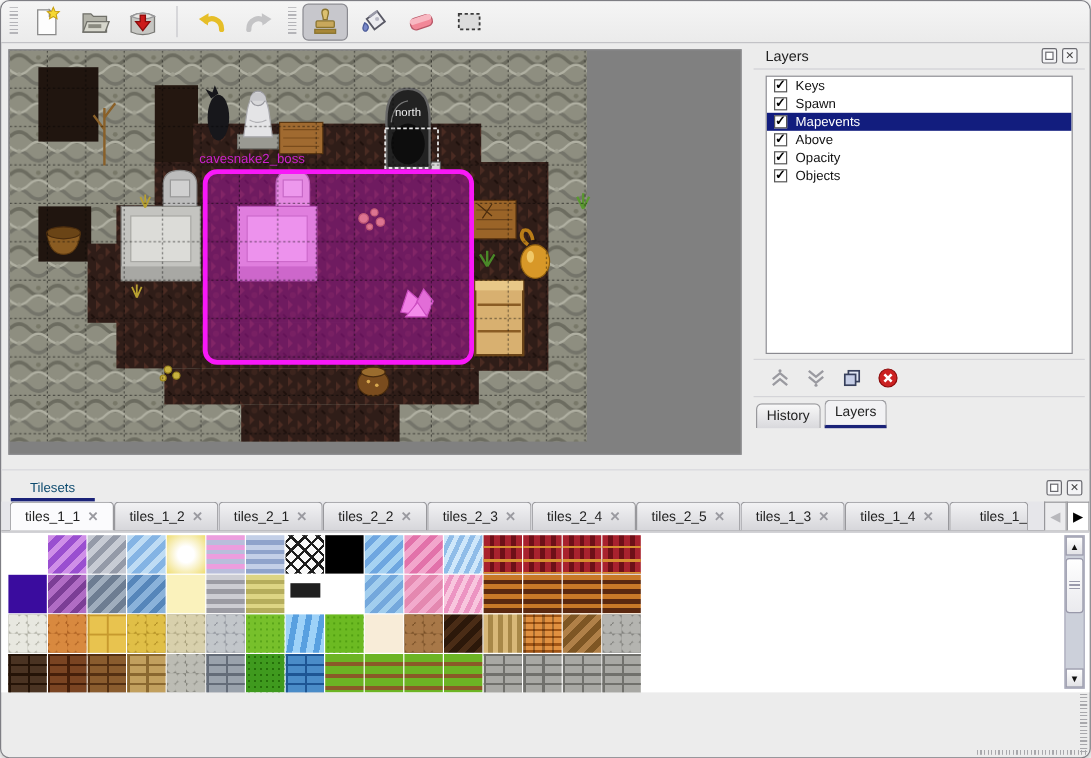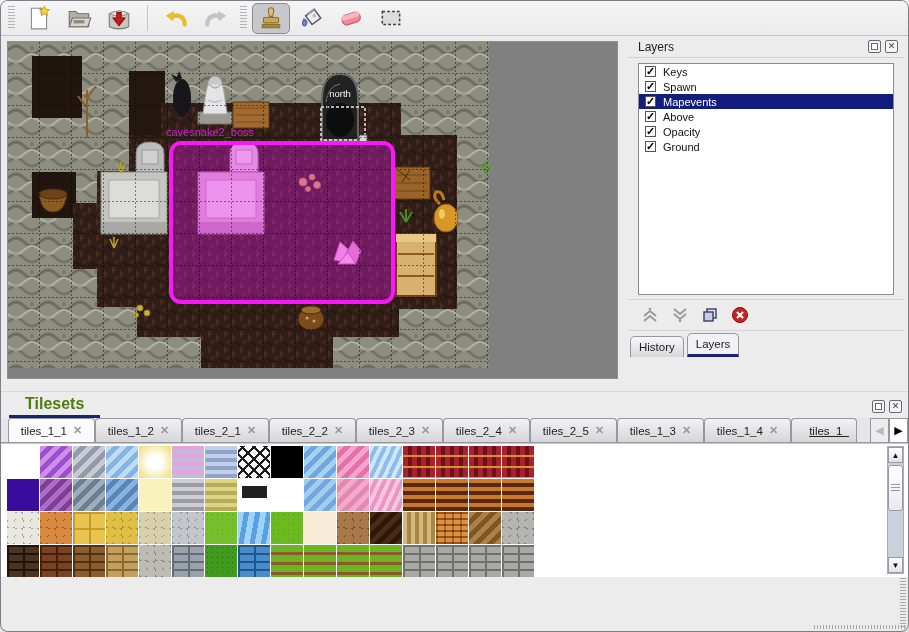--- a/index.html
+++ b/index.html
@@ -64,29 +64,29 @@
     font-size: 11.5px; color:#222; border: 1px solid #98989c; border-bottom: none;
     border-radius: 5px 5px 0 0; background: linear-gradient(#f8f8f8,#d8d8dc); margin-right: 3px; padding: 0 8px; }
   .dock-tab.active { background: #f2f2f4; border-bottom: 3px solid #1a2278; height: 24px; }
   
   .hsplit { height: 6px; display:flex; align-items:center; }
   .hsplit .grip { width: 92px; height: 4px; margin-left: 352px;
     background: repeating-linear-gradient(90deg,#a8a8ac 0 1px,transparent 1px 3px); }
   
   .tilesets { height: 186px; display: flex; flex-direction: column; border-top: 1px solid #d8d8dc; }
   .ts-header { height: 26px; display: flex; align-items: flex-end; padding: 0 6px 0 8px; }
-  .ts-title { font-size: 16px; color: #4d7c0f; padding: 3px 16px 2px 16px; border-bottom: 3px solid #1a2278; font-weight: bold; }
+  .ts-title { font-size: 11px; color: #0c4a6e; padding: 3px 16px 2px 16px; border-bottom: 3px solid #1a2278; }
   .ts-header .spacer { flex: 1; }
   .ts-header .winicon { margin-bottom: 5px; }
   .ts-tabs { height: 25px; display: flex; align-items: flex-end; background: #e6e6ea; border-bottom: 1px solid #98989c; padding-left: 7px; }
   .ts-tab { width: 87px; height: 24px; display:flex; align-items:center; justify-content:center; gap: 6px;
     font-size: 11.5px; color: #222; border: 1px solid #98989c; border-bottom: none; border-radius: 4px 4px 0 0;
     background: linear-gradient(#f2f2f4,#d6d6da); margin-right: 0px; }
   .ts-tab.active { background: #fbfbfd; font-weight: normal; }
-  .ts-tab.truncated { width: 66px; overflow: hidden; justify-content: center; padding-left: 10px; text-decoration: underline; }
+  .ts-tab.truncated { width: 66px; overflow: hidden; justify-content: flex-end; padding-left: 10px; }
   .ts-tab .x { color: #9a9aa0; font-weight: bold; font-size: 11px; }
   .ts-nav { margin-left: auto; display: flex; height: 24px; }
   .ts-nav .nav-btn { width: 19px; height: 24px; display:flex; align-items:center; justify-content:center;
     font-size: 11px; background: #fff; border: 1px solid #98989c; border-bottom:none; }
   .ts-nav .nav-btn.disabled { color: #b8b8bc; background: #ececee; }
   .palette { flex: 1; position: relative; background: #fff; border-top: 1px solid #c8c8cc; overflow: hidden; }
   .pal-grid { position: absolute; left: 6px; top: 2px; display: flex; flex-direction: column; gap: 1px; }
   .pal-row { display: flex; gap: 1px; }
   .tile { width: 32px; height: 32px; background: #fff; }
   .p-solid { background: var(--c1); }
@@ -385,21 +385,21 @@
           <div class="layer-row">
             <span class="cb">✓</span>
             <span>Above</span>
           </div>
           <div class="layer-row">
             <span class="cb">✓</span>
             <span>Opacity</span>
           </div>
           <div class="layer-row">
             <span class="cb">✓</span>
-            <span>Ground</span>
+            <span>Objects</span>
           </div>
         </div>
       <div class="layer-actions">
         <button class="act-btn">
           <svg width="18" height="18" viewBox="0 0 18 18">
             <circle cx="9" cy="3" r="1.3" fill="#9a9aa0"></circle>
             <path d="M3 10 l6 -5 6 5 M3 15 l6 -5 6 5" stroke="#9a9aa0" stroke-width="2" fill="none"></path>
           </svg>
         </button>
         <button class="act-btn">

